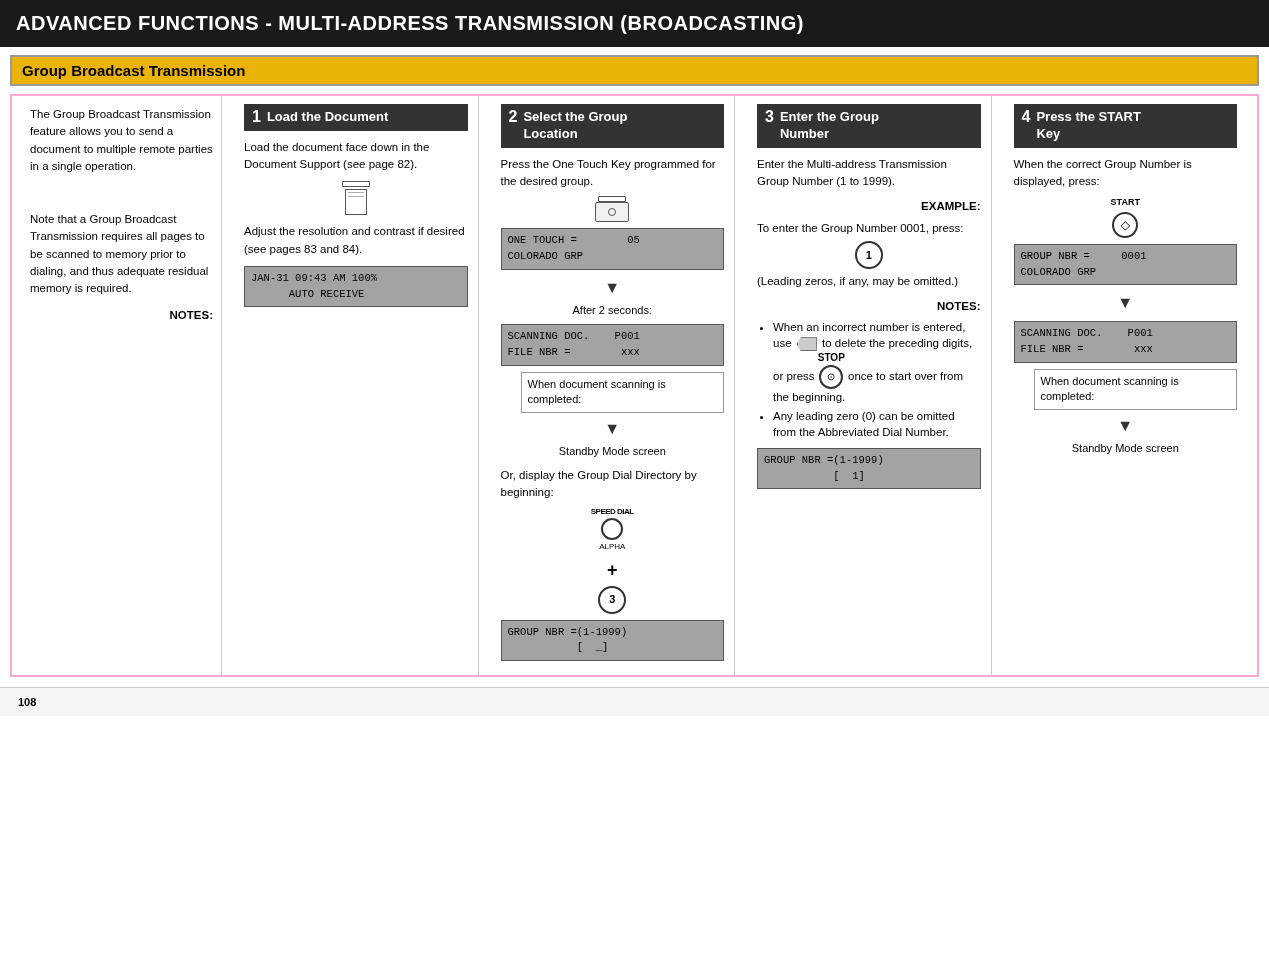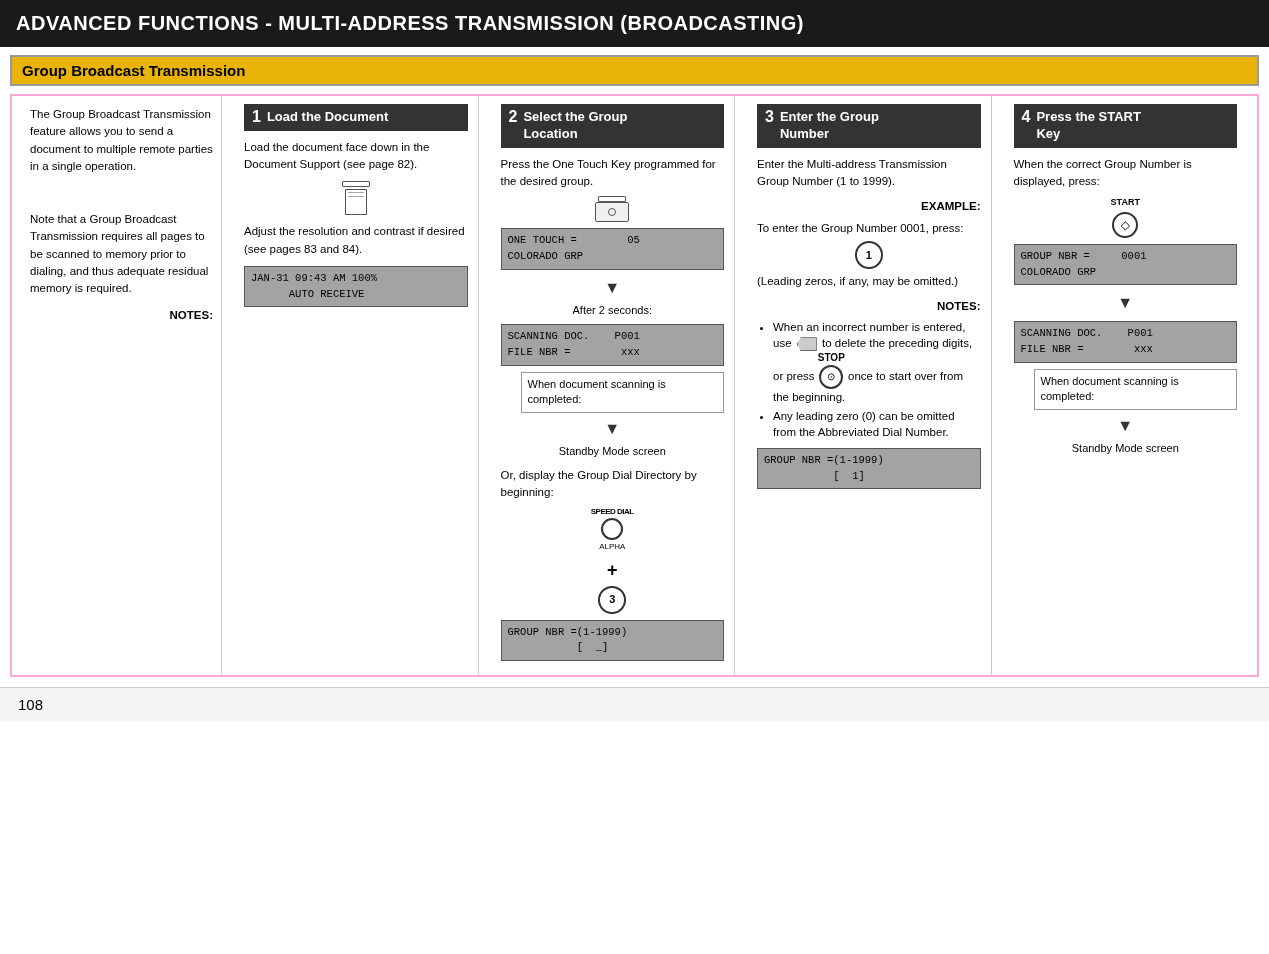--- a/index.html
+++ b/index.html
@@ -193,22 +193,22 @@
       height: 24px;
       border: 2px solid #333;
       border-radius: 50%;
       display: inline-flex;
       align-items: center;
       justify-content: center;
       font-size: 10px;
     }
 
     .page-number {
-      font-weight: normal;
-      font-size: 15px;
+      font-weight: bold;
+      font-size: 11px;
       padding: 4px 8px;
     }
 
     .bottom-bar {
       border-top: 1px solid #ccc;
       padding: 4px 10px;
       display: flex;
       align-items: center;
       background: #f5f5f5;
     }

